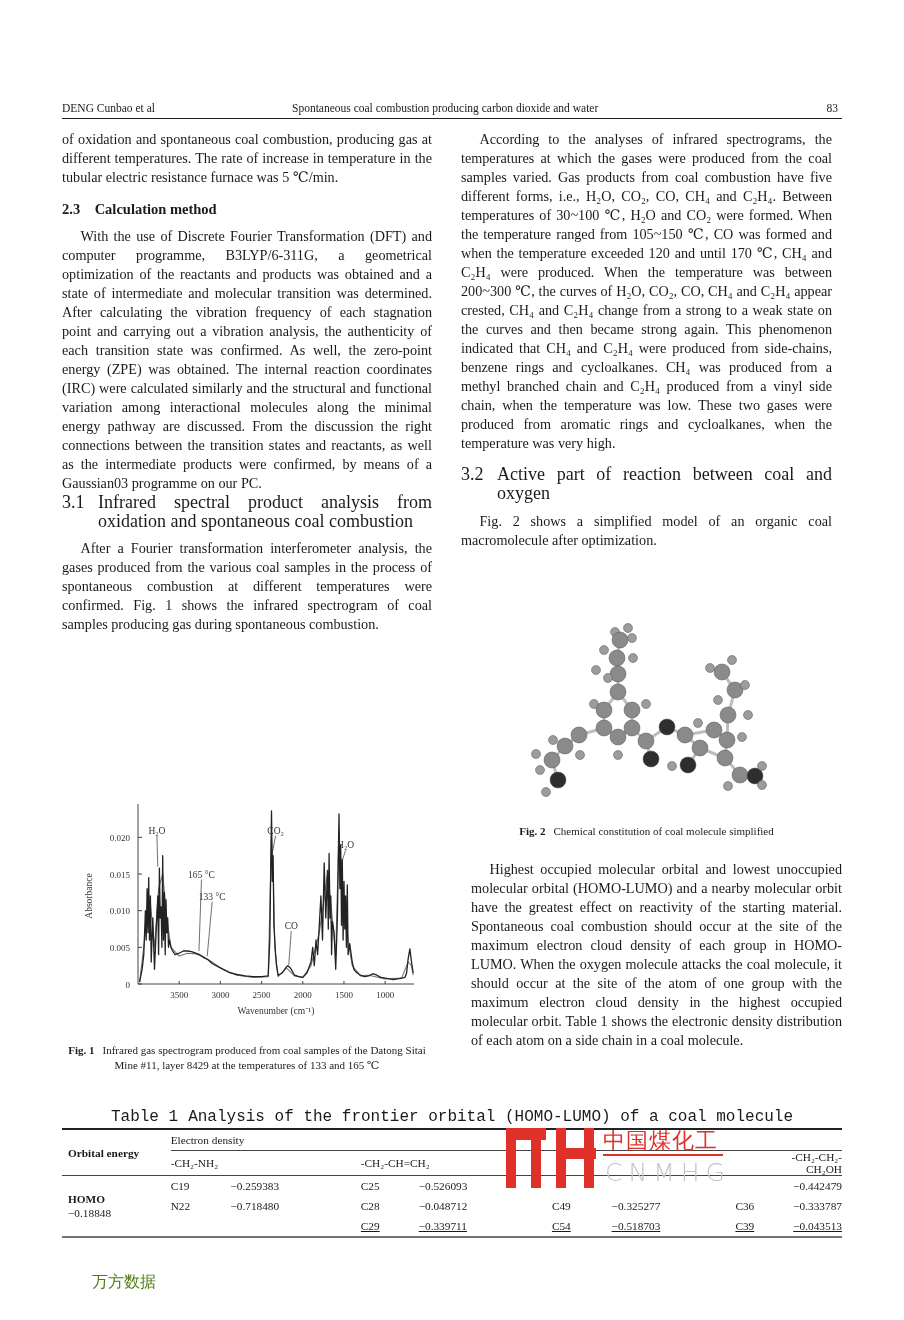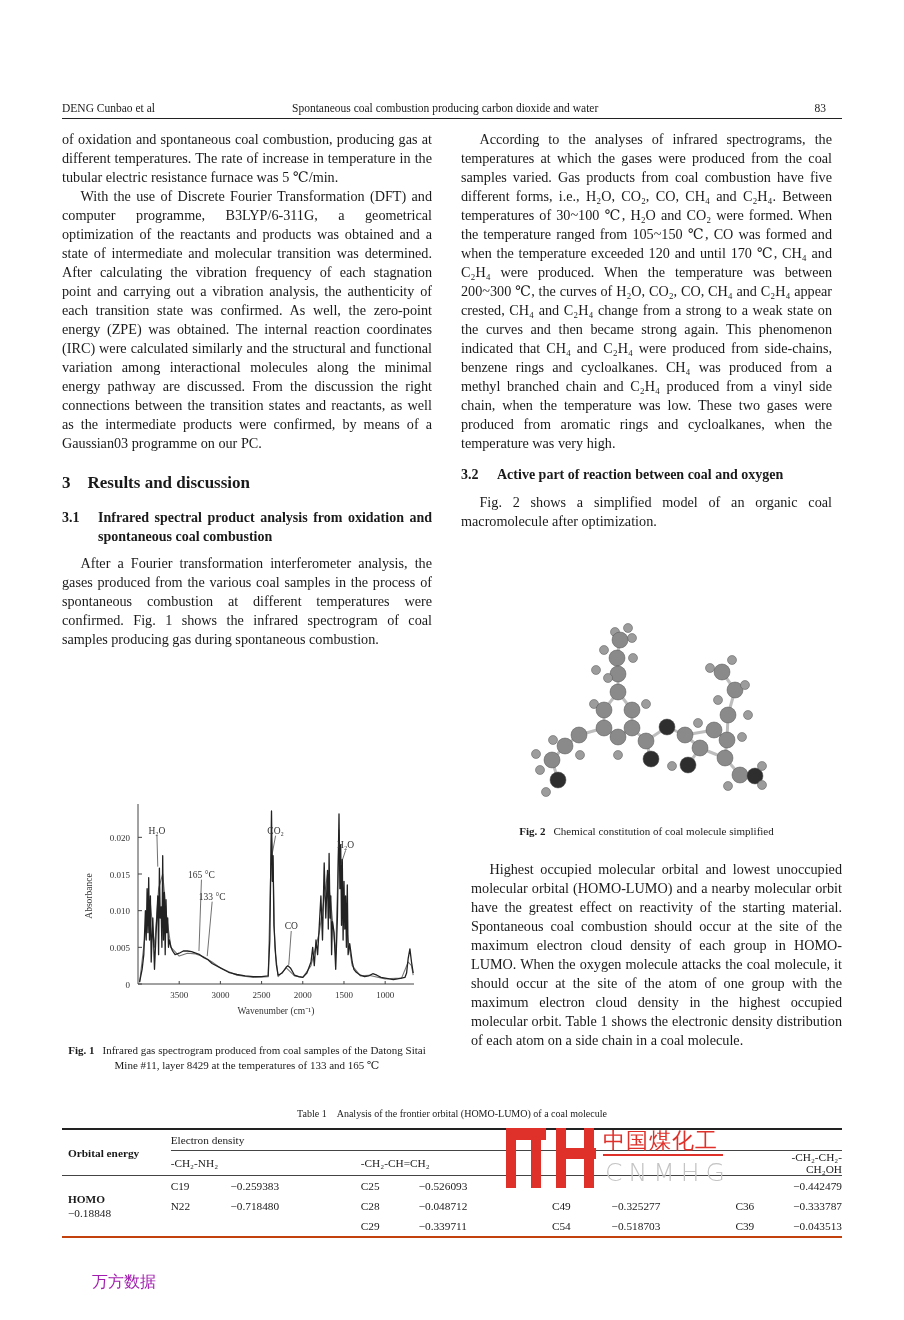--- a/index.html
+++ b/index.html
@@ -2,52 +2,52 @@
 <html><head>
 <meta charset="utf-8">
 <style>
   html, body { margin: 0; padding: 0; background: #ffffff; }
   body { width: 904px; height: 1320px; position: relative; overflow: hidden;
          font-family: "Liberation Serif", "DejaVu Serif", serif; color: #1a1a1a; }
   .abs { position: absolute; }
   .running-head { left: 62px; top: 100px; width: 780px; height: 18px; font-size: 11.5px; border-bottom: 1.6px solid #222; }
   .running-head .left { position: absolute; left: 0; top: 2px; }
   .running-head .center { position: absolute; left: 230px; top: 2px; }
-  .running-head .right { position: absolute; right: 16px; top: 2px; }
+  .running-head .right { position: absolute; right: 4px; top: 2px; }
   .col { font-size: 14.2px; line-height: 19px; text-align: justify; }
   .col p { margin: 0; }
   .indent { text-indent: 1.3em; }
   .h2 { font-weight: bold; font-size: 14.5px; line-height: 19px; }
   .h1 { font-weight: bold; font-size: 17px; }
-  .h3-hang { font-weight: bold; font-size: 14px; line-height: 19px; padding-left: 36px; text-indent: -36px; }
+  .h3-hang { font-weight: normal; font-size: 18px; line-height: 19px; padding-left: 36px; text-indent: -36px; }
   .h3-hang .num { display: inline-block; width: 36px; text-indent: 0; }
   .cap { font-size: 11px; line-height: 15px; text-align: center; }
   .chart-svg text { font-family: "Liberation Serif", serif; fill: #333; }
   table.t1 { border-collapse: collapse; font-size: 11.3px; width: 780px; }
   table.t1 td { padding: 0; height: 20px; }
   .thick { border-top: 2px solid #222; }
   .thin { border-top: 1px solid #444; }
   .watermark-cn { font-family: "DejaVu Sans", sans-serif; }
 </style>
 </head>
 <body>
 
 <div class="abs running-head">
   <span class="left">DENG Cunbao et al</span>
   <span class="center">Spontaneous coal combustion producing carbon dioxide and water</span>
   <span class="right">83</span>
 </div>
 
 <div class="abs col" style="left:62px; top:130px; width:370px;">
   <p>of oxidation and spontaneous coal combustion, producing gas at different temperatures. The rate of increase in temperature in the tubular electric resistance furnace was 5 ℃/min.</p>
+  <div class="h2" style="margin-top:13px; margin-bottom:8px;">
+    <span>2.3</span>&nbsp;&nbsp;&nbsp;
+    <span>Calculation method</span>
+  </div>
   <p class="indent">With the use of Discrete Fourier Transformation (DFT) and computer programme, B3LYP/6-311G, a geometrical optimization of the reactants and products was obtained and a state of intermediate and molecular transition was determined. After calculating the vibration frequency of each stagnation point and carrying out a vibration analysis, the authenticity of each transition state was confirmed. As well, the zero-point energy (ZPE) was obtained. The internal reaction coordinates (IRC) were calculated similarly and the structural and functional variation among interactional molecules along the minimal energy pathway are discussed. From the discussion the right connections between the transition states and reactants, as well as the intermediate products were confirmed, by means of a Gaussian03 programme on our PC.</p>
-  <div class="h1" style="margin-top:20px; margin-bottom:16px;">
-    <span>3</span>&nbsp;&nbsp;&nbsp;
-    <span>Results and discussion</span>
-  </div>
   <div class="h3-hang" style="margin-bottom:8px;">
     <span class="num">3.1</span><span>Infrared spectral product analysis from oxidation and spontaneous coal combustion</span>
   </div>
   <p class="indent">After a Fourier transformation interferometer analysis, the gases produced from the various coal samples in the process of spontaneous combustion at different temperatures were confirmed. Fig. 1 shows the infrared spectrogram of coal samples producing gas during spontaneous combustion.</p>
 </div>
 
 <div class="abs" style="left:76px; top:800px; width:360px; height:225px;">
   <svg class="chart-svg" id="ir-chart" width="360" height="225">
       <line x1="62" y1="4" x2="62" y2="184" stroke="#444" stroke-width="1"></line>
       <line x1="62" y1="184" x2="338" y2="184" stroke="#444" stroke-width="1"></line>
@@ -191,21 +191,21 @@
 </div>
 
 <div class="abs cap" style="left:461px; top:824px; width:371px;">
   <span style="font-weight:bold; margin-right:8px;">Fig. 2</span><span>Chemical constitution of coal molecule simplified</span>
 </div>
 
 <div class="abs col" style="left:471px; top:860px; width:371px;">
   <p class="indent">Highest occupied molecular orbital and lowest unoccupied molecular orbital (HOMO-LUMO) and a nearby molecular orbit have the greatest effect on reactivity of the starting material. Spontaneous coal combustion should occur at the site of the maximum electron cloud density of each group in HOMO-LUMO. When the oxygen molecule attacks the coal molecule, it should occur at the site of the atom of one group with the maximum electron cloud density in the highest occupied molecular orbit. Table 1 shows the electronic density distribution of each atom on a side chain in a coal molecule.</p>
 </div>
 
-<div class="abs" style="left:62px; top:1108px; width:780px; text-align:center; font-size:10px;">
+<div class="abs" style="left:62px; top:1108px; width:780px; text-align:center; font-size:16px;font-family:Liberation Mono, monospace;">
   <span style="margin-right:10px;">Table 1</span><span>Analysis of the frontier orbital (HOMO-LUMO) of a coal molecule</span>
 </div>
 
 <div class="abs" style="left:62px; top:1128px;">
   <table class="t1">
     <colgroup>
       <col style="width:112px">
         <col style="width:62px">
         <col style="width:135px">
         <col style="width:60px">
@@ -243,21 +243,21 @@
     <tr>
       <td>N22</td>
       <td>−0.718480</td>
       <td>C28</td>
       <td>−0.048712</td>
       <td>C49</td>
       <td>−0.325277</td>
       <td>C36</td>
       <td>−0.333787</td>
     </tr>
-    <tr style="border-bottom:2px solid #c2410c;">
+    <tr style="border-bottom:2px solid #737373;text-decoration:underline;">
       <td></td>
       <td></td>
       <td>C29</td>
       <td>−0.339711</td>
       <td>C54</td>
       <td>−0.518703</td>
       <td>C39</td>
       <td>−0.043513</td>
     </tr>
   </tbody>
@@ -273,13 +273,13 @@
       <rect x="50" y="2" width="10" height="60"></rect>
       <rect x="50" y="22" width="40" height="11"></rect>
       <rect x="78" y="2" width="10" height="60"></rect>
     </g>
   </svg>
   <div class="abs watermark-cn" style="left:97px; top:0px; font-size:22px; color:#e0302a; letter-spacing:1px;">中国煤化工</div>
   <div class="abs" style="left:97px; top:28px; width:120px; height:1.5px; background:#e0302a;"></div>
   <div class="abs" style="left:99px; top:32px; font-family:'DejaVu Sans', sans-serif; font-size:25px; color:#c4c4c4; letter-spacing:6px; font-weight:300;">CNMHG</div>
 </div>
 
-<div class="abs" style="left:92px; top:1272px; font-family:'DejaVu Sans', sans-serif; font-size:16px; color:#a21caf;">万方数据</div>
+<div class="abs" style="left:92px; top:1272px; font-family:'DejaVu Sans', sans-serif; font-size:16px; color:#4d7c0f;">万方数据</div>
 
 </body></html>

